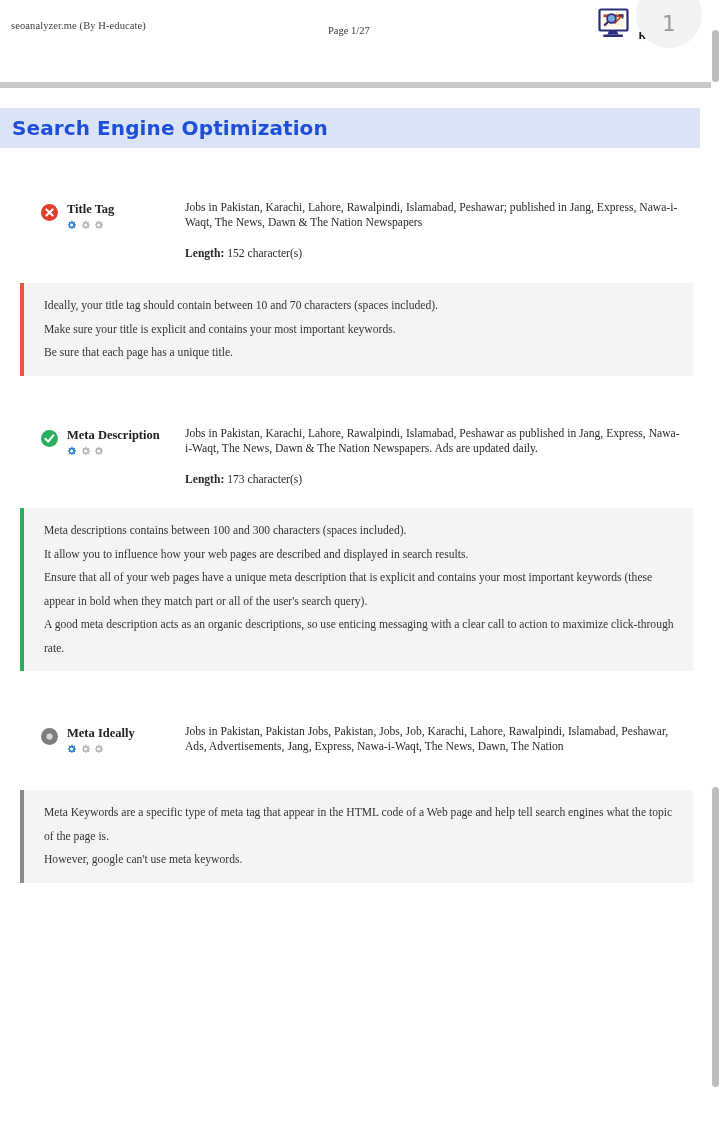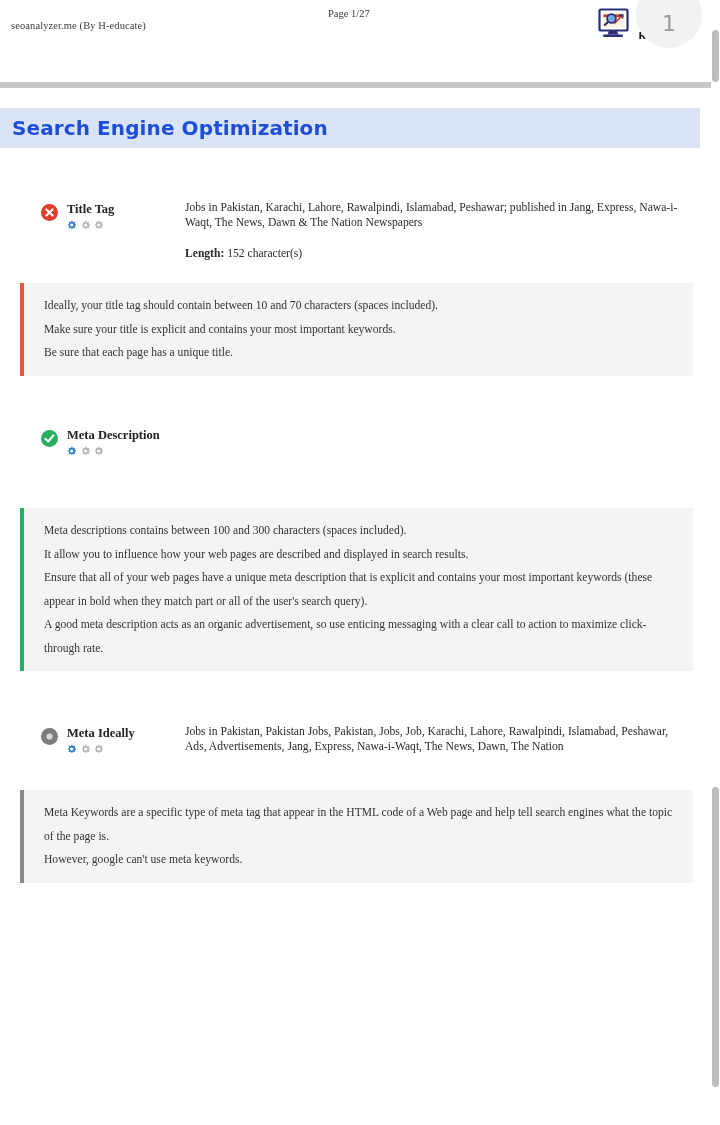--- a/index.html
+++ b/index.html
@@ -46,21 +46,21 @@
     top: 20px;
     font-size: 10.5px;
     color: #3b3b3b;
     white-space: nowrap;
     letter-spacing: .1px;
   }
 
   .footer-pageno {
     position: absolute;
     left: 328px;
-    top: 8px;
+    top: 25px;
     font-size: 10.5px;
     color: #3b3b3b;
     white-space: nowrap;
   }
 
   .footer-brand {
     position: absolute;
     right: 26px;
     top: 5px;
     display: flex;
@@ -311,27 +311,34 @@
               <path d="M5 0.6 L6 0.6 L6.3 2 L7.3 2.45 L8.5 1.75 L9.2 2.45 L8.5 3.65 L8.95 4.65 L10 5 L10 6 L8.95 6.3 L8.5 7.3 L9.2 8.5 L8.5 9.2 L7.3 8.5 L6.3 8.95 L6 10 L5 10 L4.7 8.95 L3.7 8.5 L2.5 9.2 L1.8 8.5 L2.5 7.3 L2.05 6.3 L1 6 L1 5 L2.05 4.65 L2.5 3.65 L1.8 2.45 L2.5 1.75 L3.7 2.45 L4.7 2 Z" fill="#b6b6b6"></path>
               <circle cx="5.2" cy="5.5" r="1.75" fill="#ffffff"></circle>
             </svg>
             <svg class="gear-ico" viewBox="0 0 10 10">
               <path d="M5 0.6 L6 0.6 L6.3 2 L7.3 2.45 L8.5 1.75 L9.2 2.45 L8.5 3.65 L8.95 4.65 L10 5 L10 6 L8.95 6.3 L8.5 7.3 L9.2 8.5 L8.5 9.2 L7.3 8.5 L6.3 8.95 L6 10 L5 10 L4.7 8.95 L3.7 8.5 L2.5 9.2 L1.8 8.5 L2.5 7.3 L2.05 6.3 L1 6 L1 5 L2.05 4.65 L2.5 3.65 L1.8 2.45 L2.5 1.75 L3.7 2.45 L4.7 2 Z" fill="#b6b6b6"></path>
               <circle cx="5.2" cy="5.5" r="1.75" fill="#ffffff"></circle>
             </svg>
           </div>
         </div>
       </div>
+      <div class="check-body-col">
+        <div class="check-value">Jobs in Pakistan, Karachi, Lahore, Rawalpindi, Islamabad, Peshawar as published in Jang, Express, Nawa-i-Waqt, The News, Dawn &amp; The Nation Newspapers. Ads are updated daily.</div>
+        <div class="length-line">
+          <b>Length:</b>
+          <span>173 character(s)</span>
+        </div>
+      </div>
     </div>
 
     <div class="advice-box tone-good" style="top:420px;">
       <div class="advice-line">Meta descriptions contains between 100 and 300 characters (spaces included).</div>
       <div class="advice-line">It allow you to influence how your web pages are described and displayed in search results.</div>
       <div class="advice-line">Ensure that all of your web pages have a unique meta description that is explicit and contains your most important keywords (these appear in bold when they match part or all of the user's search query).</div>
-      <div class="advice-line">A good meta description acts as an organic advertisement, so use enticing messaging with a clear call to action to maximize click-through rate.</div>
+      <div class="advice-line">A good meta description acts as an organic descriptions, so use enticing messaging with a clear call to action to maximize click-through rate.</div>
     </div>
 
     <div class="check-row" style="top:636px;">
       <div class="check-label-col">
         <svg class="status-dot" viewBox="0 0 17 17">
           <circle cx="8.5" cy="8.5" r="8.5" fill="#7d7d7d"></circle>
           <circle cx="8.5" cy="8.5" r="3.1" fill="#d8d8d8"></circle>
         </svg>
         <div class="label-stack">
           <div class="check-title">Meta Ideally</div>

